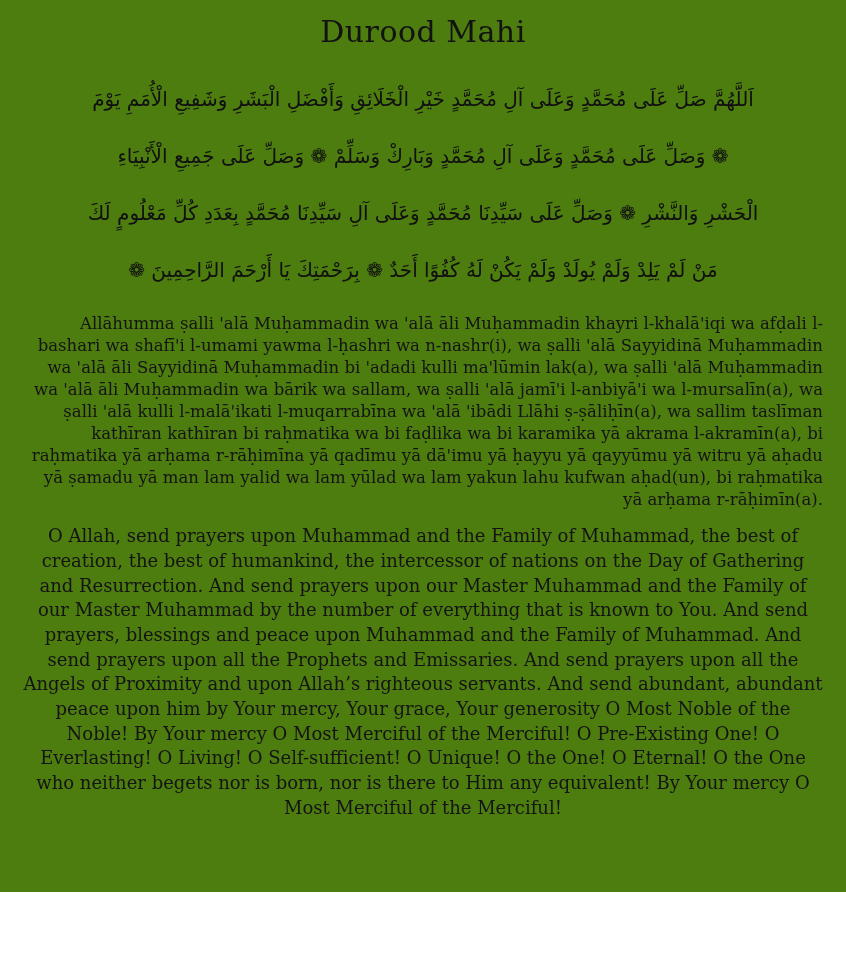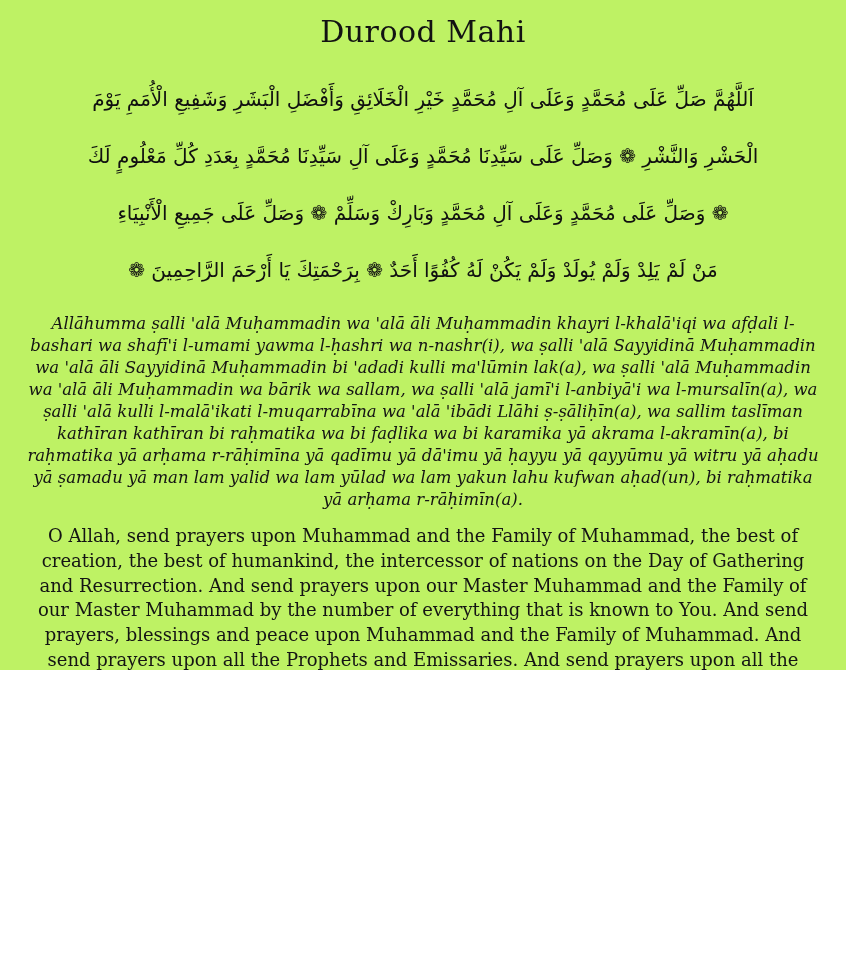--- a/index.html
+++ b/index.html
@@ -3,22 +3,22 @@
 <meta charset="utf-8">
 <style>
   html, body {
     margin: 0;
     padding: 0;
     background: #ffffff;
   }
   .page {
     position: relative;
     width: 846px;
-    height: 670px;
-    background: #bef264;
+    height: 892px;
+    background: #4d7c0f;
     box-sizing: border-box;
     padding: 12px 22px 0 22px;
     overflow: hidden;
     color: #161616;
   }
   .title {
     margin: 2px 0 0 0;
     text-align: center;
     font-family: "DejaVu Serif", "Liberation Serif", serif;
     font-weight: 500;
@@ -35,48 +35,47 @@
     line-height: 57px;
     color: #101010;
   }
   .arabic-line {
     white-space: nowrap;
     overflow: hidden;
   }
   .translit {
     margin: 14px auto 0 auto;
     width: 800px;
-    text-align: center;
+    text-align: right;
     font-family: "DejaVu Serif", "Liberation Serif", serif;
     font-size: 16.5px;
     line-height: 1.33;
     color: #141414;
-    font-style: italic;
   }
   .translation {
     margin: 14px auto 0 auto;
     width: 800px;
     text-align: center;
     font-family: "DejaVu Serif", "Liberation Serif", serif;
     font-size: 18px;
     line-height: 1.37;
     color: #141414;
   }
 </style>
 </head>
 <body>
 
 <div class="page">
 
   <h1 class="title">Durood Mahi</h1>
 
   <div class="arabic-block" dir="rtl" lang="ar">
     <div class="arabic-line">اَللَّهُمَّ صَلِّ عَلَى مُحَمَّدٍ وَعَلَى آلِ مُحَمَّدٍ خَيْرِ الْخَلَائِقِ وَأَفْضَلِ الْبَشَرِ وَشَفِيعِ الْأُمَمِ يَوْمَ</div>
+    <div class="arabic-line">❁ وَصَلِّ عَلَى مُحَمَّدٍ وَعَلَى آلِ مُحَمَّدٍ وَبَارِكْ وَسَلِّمْ ❁ وَصَلِّ عَلَى جَمِيعِ الْأَنْبِيَاءِ</div>
     <div class="arabic-line">الْحَشْرِ وَالنَّشْرِ ❁ وَصَلِّ عَلَى سَيِّدِنَا مُحَمَّدٍ وَعَلَى آلِ سَيِّدِنَا مُحَمَّدٍ بِعَدَدِ كُلِّ مَعْلُومٍ لَكَ</div>
-    <div class="arabic-line">❁ وَصَلِّ عَلَى مُحَمَّدٍ وَعَلَى آلِ مُحَمَّدٍ وَبَارِكْ وَسَلِّمْ ❁ وَصَلِّ عَلَى جَمِيعِ الْأَنْبِيَاءِ</div>
     <div class="arabic-line">مَنْ لَمْ يَلِدْ وَلَمْ يُولَدْ وَلَمْ يَكُنْ لَهُ كُفُوًا أَحَدٌ ❁ بِرَحْمَتِكَ يَا أَرْحَمَ الرَّاحِمِينَ ❁</div>
   </div>
 
   <p class="translit">Allāhumma ṣalli 'alā Muḥammadin wa 'alā āli Muḥammadin khayri l-khalā'iqi wa afḍali l-bashari wa shafī'i l-umami yawma l-ḥashri wa n-nashr(i), wa ṣalli 'alā Sayyidinā Muḥammadin wa 'alā āli Sayyidinā Muḥammadin bi 'adadi kulli ma'lūmin lak(a), wa ṣalli 'alā Muḥammadin wa 'alā āli Muḥammadin wa bārik wa sallam, wa ṣalli 'alā jamī'i l-anbiyā'i wa l-mursalīn(a), wa ṣalli 'alā kulli l-malā'ikati l-muqarrabīna wa 'alā 'ibādi Llāhi ṣ-ṣāliḥīn(a), wa sallim taslīman kathīran kathīran bi raḥmatika wa bi faḍlika wa bi karamika yā akrama l-akramīn(a), bi raḥmatika yā arḥama r-rāḥimīna yā qadīmu yā dā'imu yā ḥayyu yā qayyūmu yā witru yā aḥadu yā ṣamadu yā man lam yalid wa lam yūlad wa lam yakun lahu kufwan aḥad(un), bi raḥmatika yā arḥama r-rāḥimīn(a).</p>
 
   <p class="translation">O Allah, send prayers upon Muhammad and the Family of Muhammad, the best of creation, the best of humankind, the intercessor of nations on the Day of Gathering and Resurrection. And send prayers upon our Master Muhammad and the Family of our Master Muhammad by the number of everything that is known to You. And send prayers, blessings and peace upon Muhammad and the Family of Muhammad. And send prayers upon all the Prophets and Emissaries. And send prayers upon all the Angels of Proximity and upon Allah’s righteous servants. And send abundant, abundant peace upon him by Your mercy, Your grace, Your generosity O Most Noble of the Noble! By Your mercy O Most Merciful of the Merciful! O Pre-Existing One! O Everlasting! O Living! O Self-sufficient! O Unique! O the One! O Eternal! O the One who neither begets nor is born, nor is there to Him any equivalent! By Your mercy O Most Merciful of the Merciful!</p>
 
 </div>
 
 </body></html>

